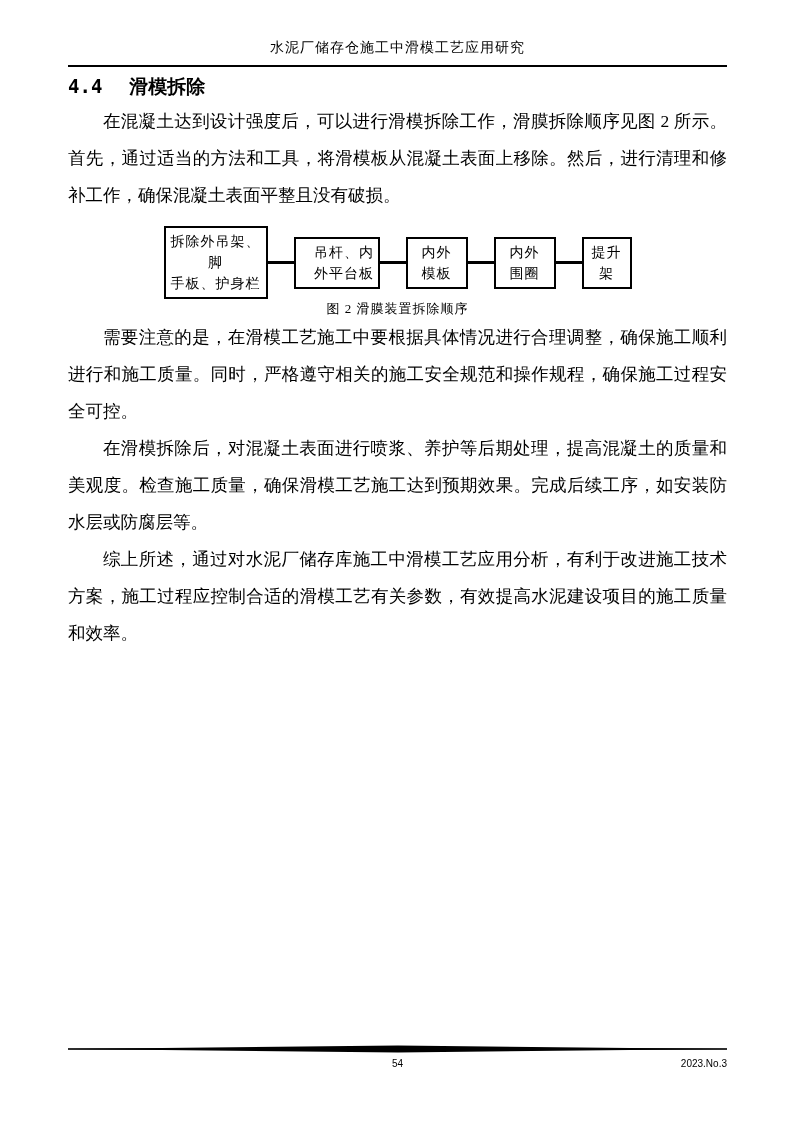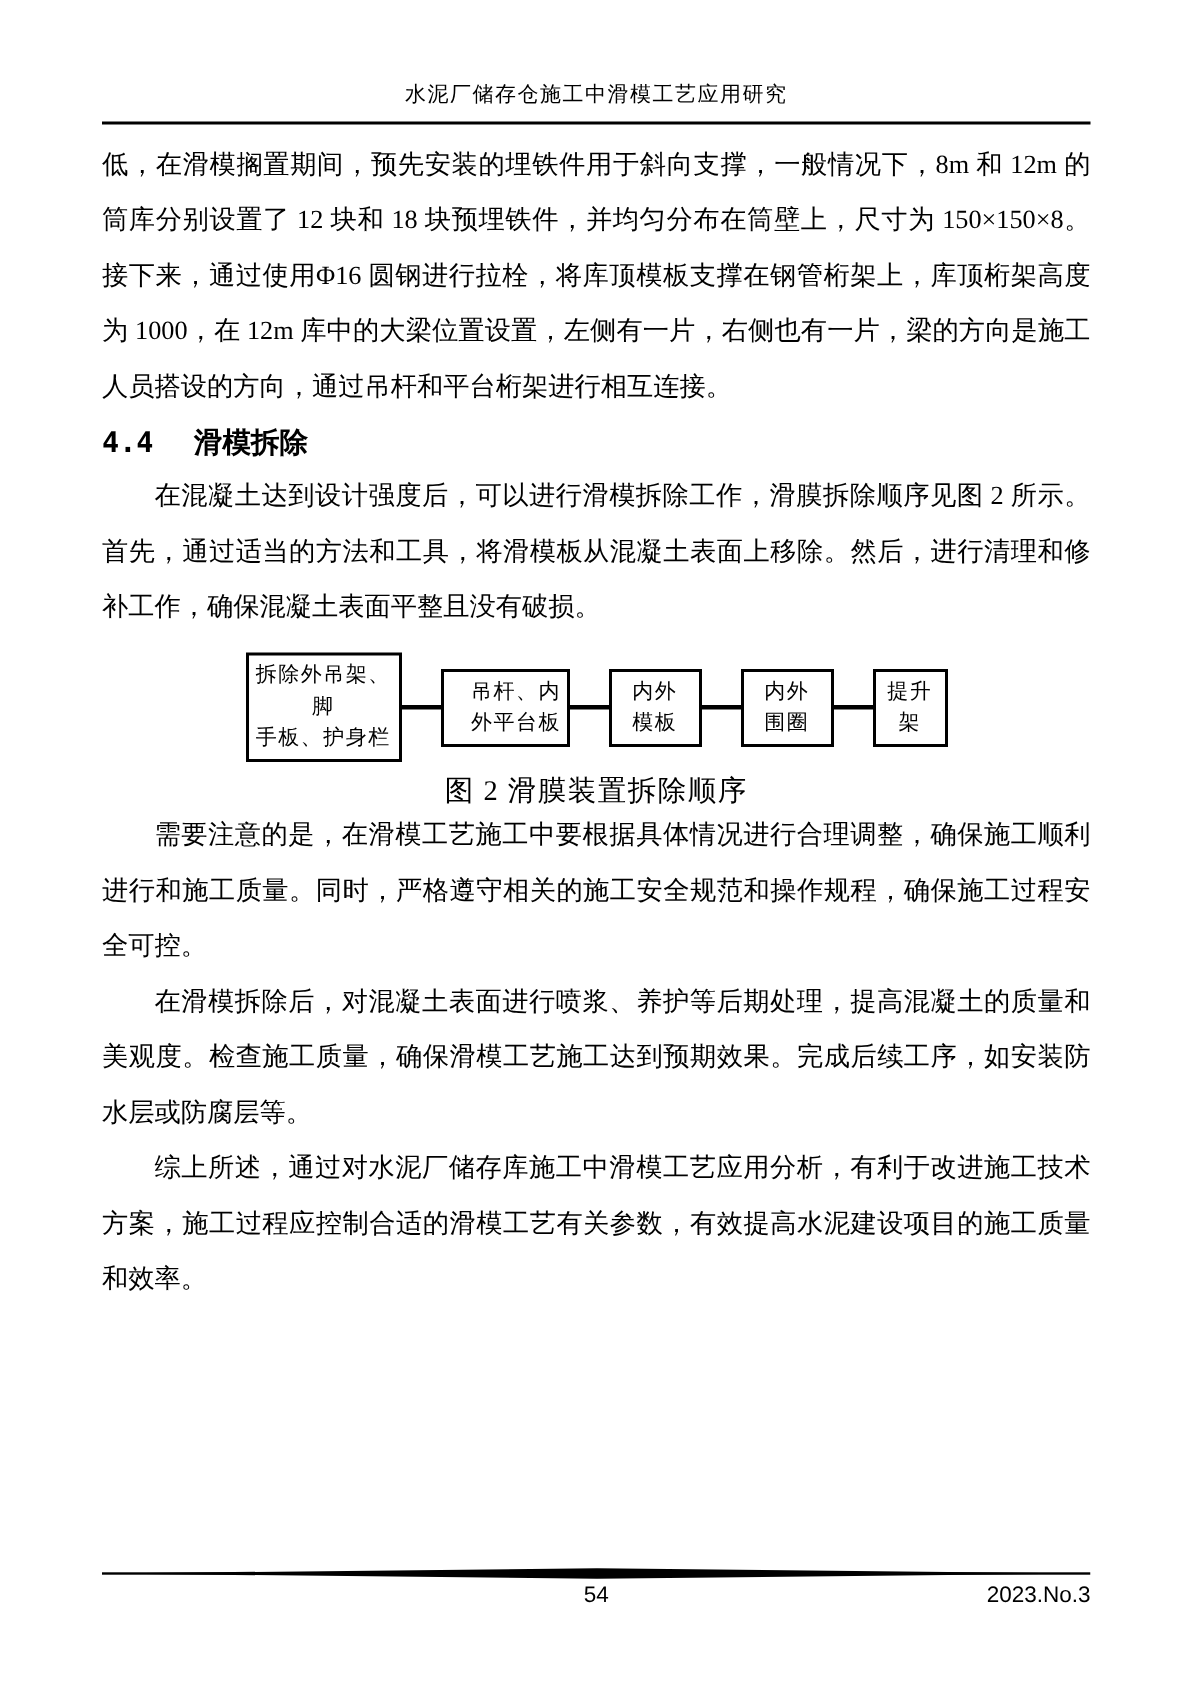--- a/index.html
+++ b/index.html
@@ -6,21 +6,21 @@
   .page {
     position:relative;
     width:793px; height:1122px;
     background:#ffffff;
     color:#000;
     font-family:"Liberation Serif","DejaVu Serif",serif;
     overflow:hidden;
   }
   .content {
     position:absolute;
-    left:68px; top:54px;
+    left:68px; top:38px;
     width:659px;
   }
   .header-title {
     text-align:center;
     font-size:14px;
     line-height:20px;
     letter-spacing:1px;
     padding-bottom:7px;
     border-bottom:2px solid #000;
   }
@@ -66,54 +66,52 @@
     letter-spacing:1px;
   }
   .fbox.w1 { width:104px; }
   .fbox.w2 { width:86px;padding-left:17px; }
   .fbox.w3 { width:62px; }
   .fbox.w4 { width:62px; }
   .fbox.w5 { width:50px; }
   .fconn { width:26px; height:3px; background:#000; flex:0 0 auto; }
   .fig-caption {
     text-align:center;
-    font-size:19px;
+    font-size:13px;
     line-height:20px;
-    margin-top:10px;
     letter-spacing:1px;
   }
 
   .footer {
     position:absolute;
     left:68px; top:1045px;
     width:659px;
   }
   .footer-bar { display:block; }
   .footer-text {
     position:relative;
     margin-top:1px;
     font-family:"Liberation Sans","DejaVu Sans",sans-serif;
-    font-size:15px;
+    font-size:10px;
     line-height:18px;
     text-align:center;
   }
   .footer-issue {
     position:absolute;
     right:0; top:0;
   }
 </style>
 </head>
 <body>
 
 <div class="page">
   <div class="content">
 
     <div class="header-title">水泥厂储存仓施工中滑模工艺应用研究</div>
 
-    <p class="body-para first-para">低，在滑模搁置期间，预先安装的埋铁件用于斜向支撑，一般情况下，8m 和 12m 的筒库分别设置了 12 块和 18 块预埋铁件，并均匀分布在筒壁上，尺寸为 150×150×8。接下来，通过使用Φ16 圆钢进行拉栓，将库顶模板支撑在钢管桁架上，库顶桁架高度为 1000，在 12m 库中的大梁位置设置，左侧有一片，右侧也有一片，梁的方向是施工人员搭设的方向，通过吊杆和平台桁架进行相互连接。</p>
 
     <div class="sec-heading">
       <span class="num">4.4</span><span>滑模拆除</span>
     </div>
 
     <p class="body-para indent">在混凝土达到设计强度后，可以进行滑模拆除工作，滑膜拆除顺序见图 2 所示。首先，通过适当的方法和工具，将滑模板从混凝土表面上移除。然后，进行清理和修补工作，确保混凝土表面平整且没有破损。</p>
 
     <div class="figure-wrap">
       <div class="flow-row">
         <div class="fbox w1">

